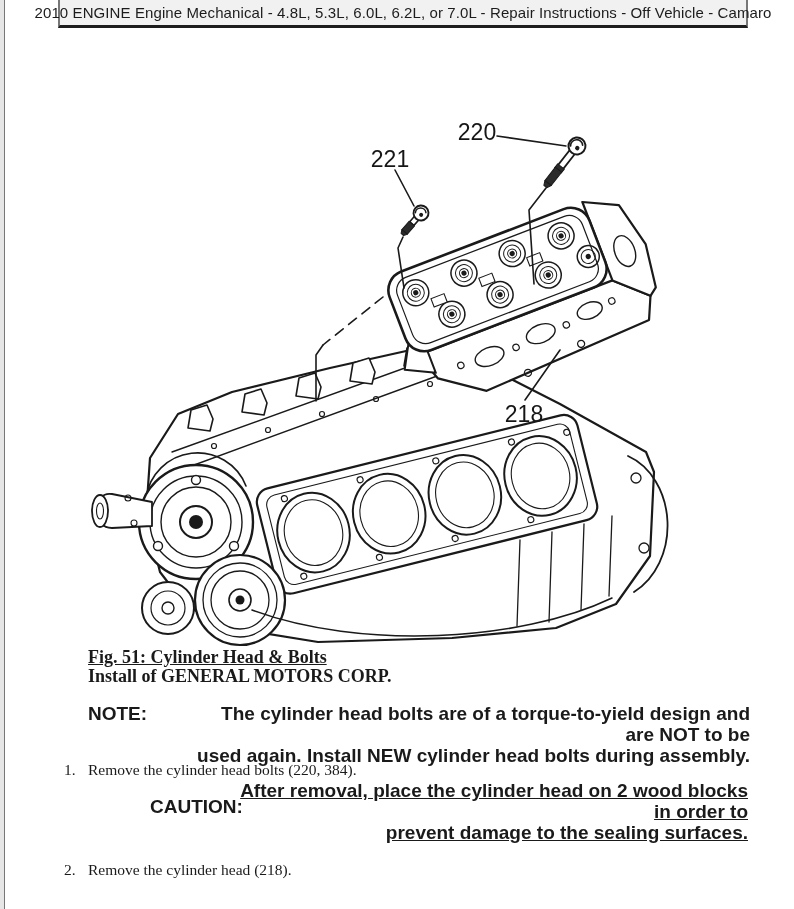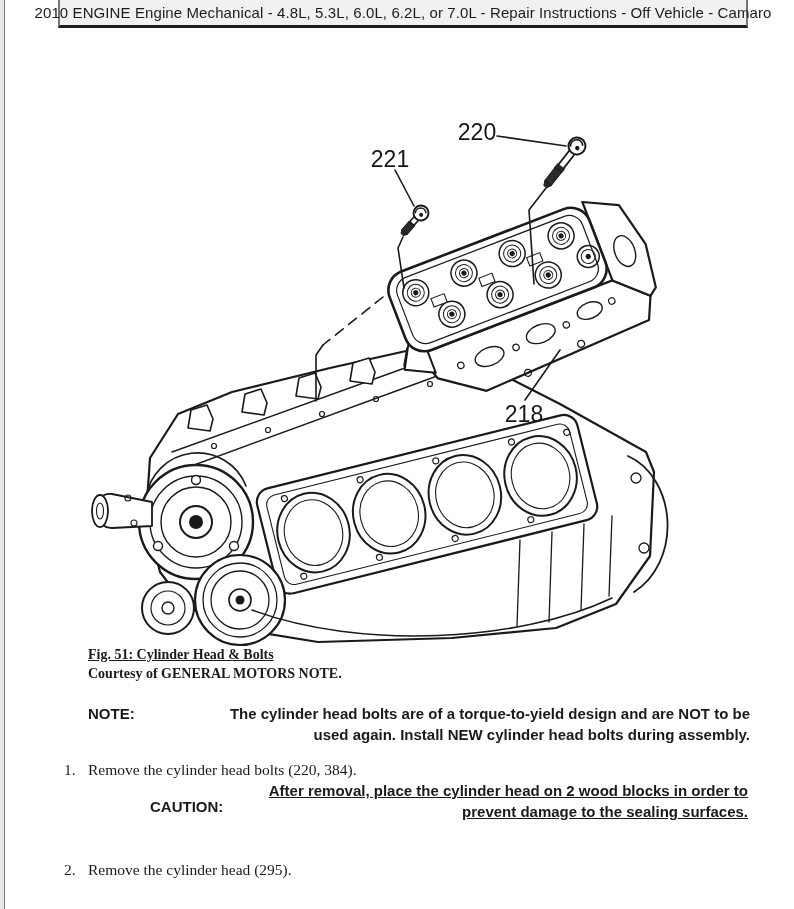--- a/index.html
+++ b/index.html
@@ -16,26 +16,26 @@
     background:#f1f1f1;border:2px solid #777;border-bottom:3px solid #1d1d1d;
     box-sizing:border-box;display:flex;align-items:flex-end;justify-content:center;
   }
   .header-bar span{
     font-size:15px;color:#1c1c1c;letter-spacing:0.1px;padding-bottom:4px;white-space:nowrap;
   }
   .fig-svg{position:absolute;left:0;top:0;width:794px;height:909px;pointer-events:none;}
   .callout{font-family:"Liberation Sans",sans-serif;font-size:23px;font-weight:500;fill:#161616;}
   .caption{
     position:absolute;left:88px;font-family:"Liberation Serif",serif;
-    font-weight:bold;font-size:14px;white-space:nowrap;
+    font-weight:bold;font-size:18px;white-space:nowrap;
   }
   .caption.u{text-decoration:underline;}
   .note-label,.caution-label,.note-text,.caution-text{
     position:absolute;font-family:"Liberation Sans",sans-serif;font-weight:bold;
-    font-size:15px;line-height:21px;
+    font-size:19px;line-height:21px;
   }
   .note-text,.caution-text{white-space:pre-line;text-align:right;}
   .step-num,.step-text{
     position:absolute;font-family:"Liberation Serif",serif;font-size:15.5px;white-space:nowrap;
   }
 </style>
 </head>
 <body>
 
 <div class="page-edge"></div>
@@ -208,27 +208,27 @@
     <path d="M383,297 L323,345" stroke-width="1.6" stroke-dasharray="10 7"></path>
     <path d="M323,345 L316,355 L316,401" stroke-width="1.6"></path>
   </g>
 
   <text class="callout" x="477" y="140" text-anchor="middle">220</text>
   <text class="callout" x="390" y="167" text-anchor="middle">221</text>
   <text class="callout" x="524" y="422" text-anchor="middle">218</text>
 </svg>
 
 <div class="caption u" style="top:647px;">Fig. 51: Cylinder Head &amp; Bolts</div>
-<div class="caption" style="top:666px;">Courtesy of GENERAL MOTORS NOTE.</div>
+<div class="caption" style="top:666px;">Install of GENERAL MOTORS CORP.</div>
 
 <div class="note-label" style="left:88px;top:703px;">NOTE:</div>
 <div class="note-text" style="left:190px;top:703px;width:560px;">The cylinder head bolts are of a torque-to-yield design and are NOT to be
 used again. Install NEW cylinder head bolts during assembly.</div>
 
 <div class="step-num" style="left:64px;top:761px;">1.</div>
 <div class="step-text" style="left:88px;top:761px;">Remove the cylinder head bolts (220, 384).</div>
 
 <div class="caution-label" style="left:150px;top:796px;">CAUTION:</div>
 <div class="caution-text" style="left:236px;top:780px;width:512px;text-decoration:underline;">After removal, place the cylinder head on 2 wood blocks in order to
 prevent damage to the sealing surfaces.</div>
 
 <div class="step-num" style="left:64px;top:861px;">2.</div>
-<div class="step-text" style="left:88px;top:861px;">Remove the cylinder head (295).</div>
+<div class="step-text" style="left:88px;top:861px;">Remove the cylinder head (218).</div>
 
 </body></html>

